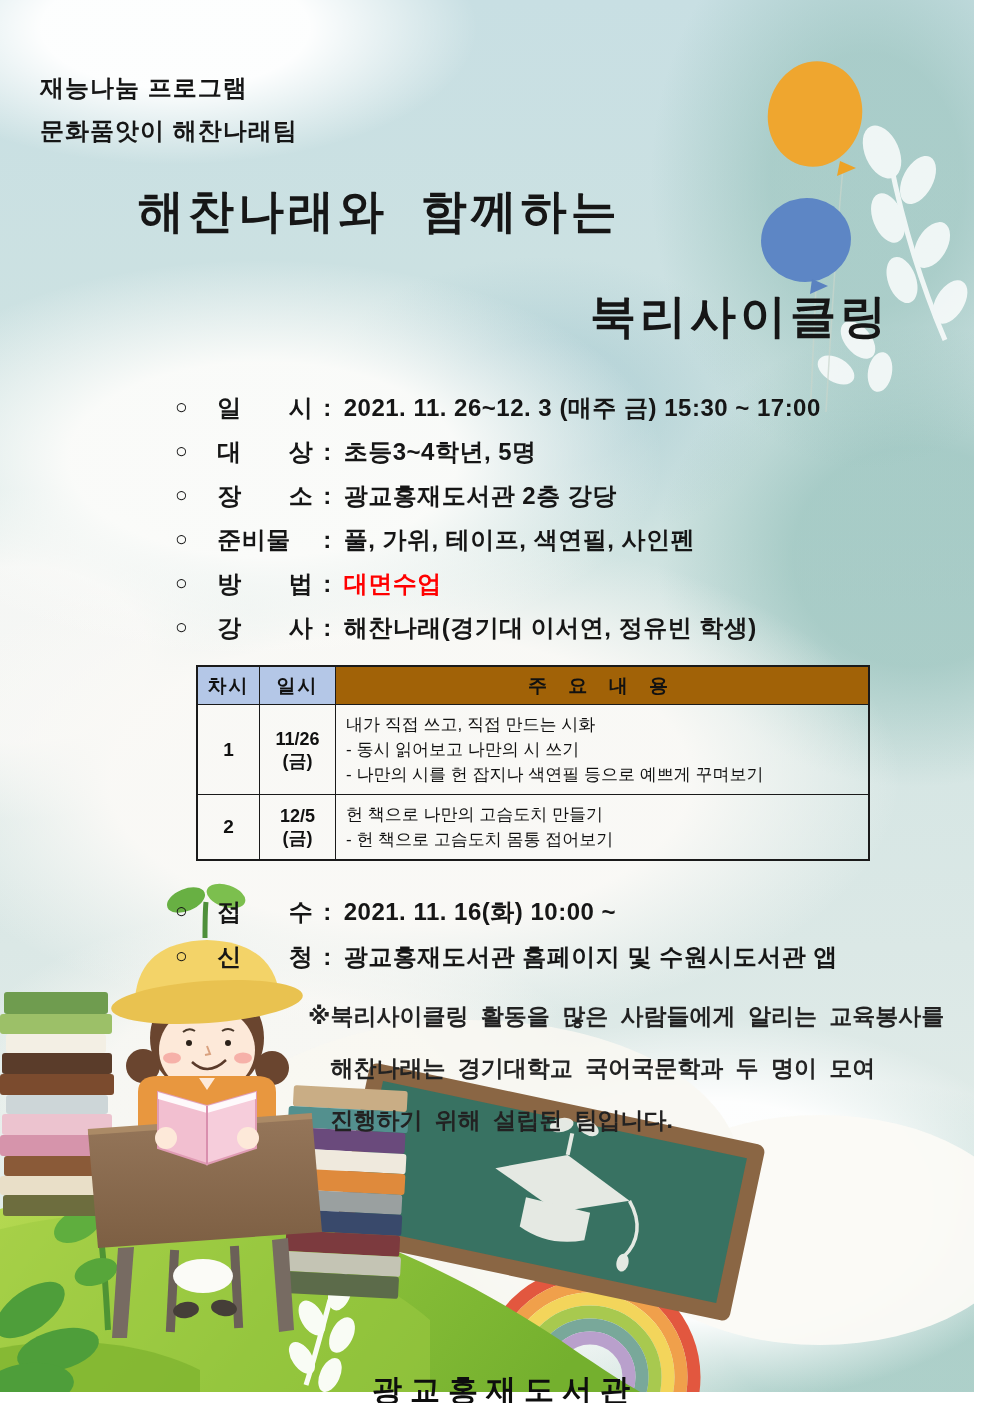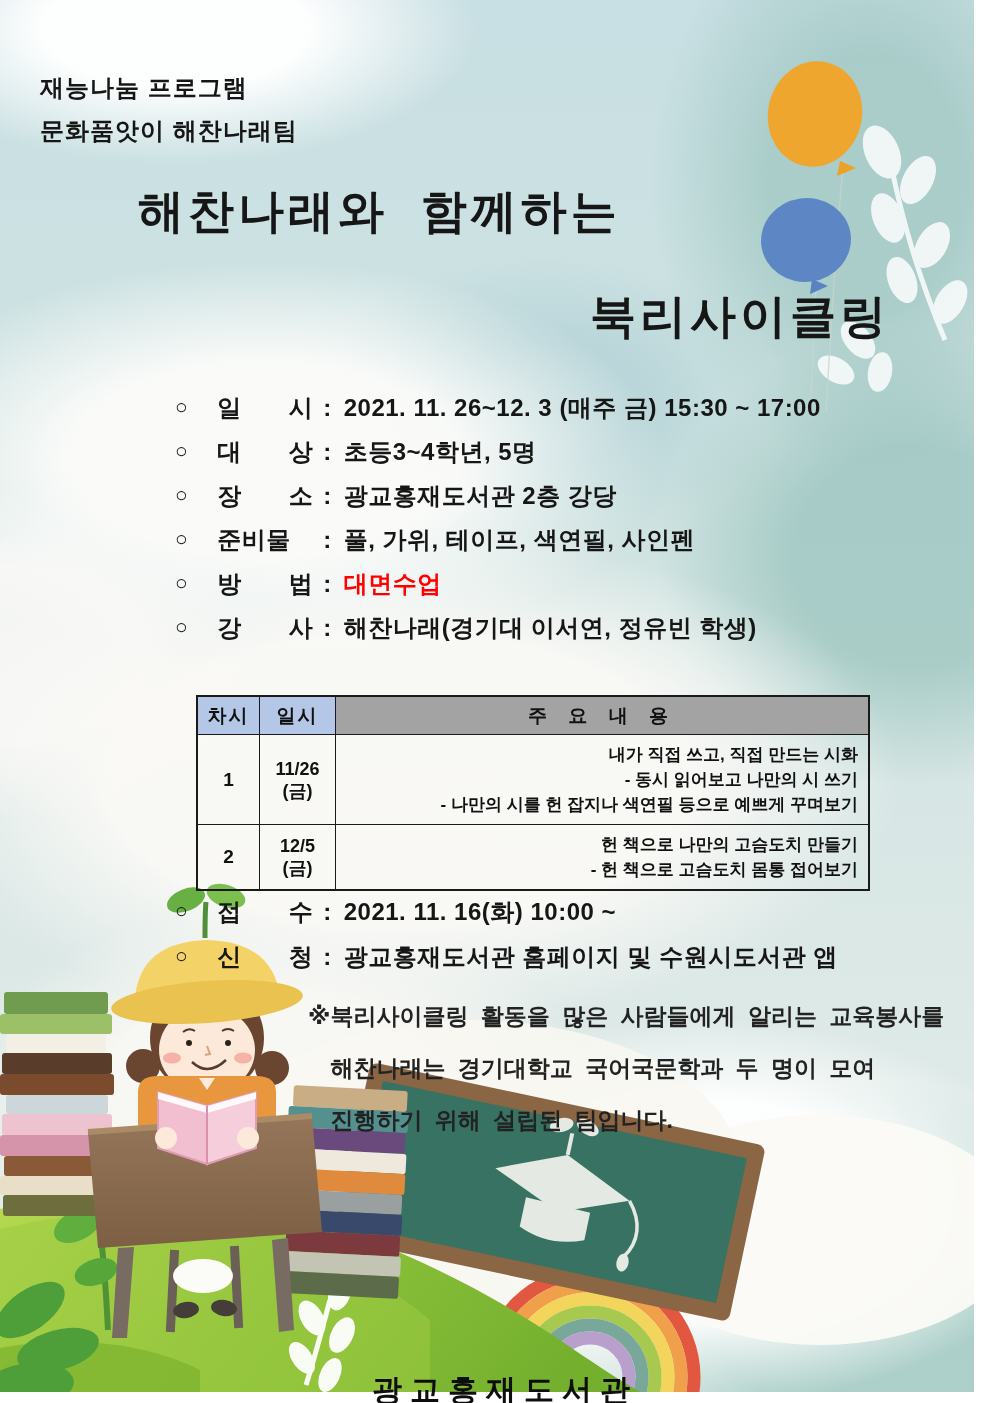--- a/index.html
+++ b/index.html
@@ -34,31 +34,31 @@
   .reg-list{left:175px;top:889px;}
   .info-row{display:flex;align-items:center;height:44px;font-size:24px;font-weight:700;letter-spacing:.5px;white-space:nowrap;}
   .reg-list .info-row{height:45px;}
   .bullet{font-size:21px;font-weight:400;margin-right:4px;transform:translateY(-1px);}
   .lbl{display:inline-block;width:96px;margin-left:25px;text-align:justify;text-align-last:justify;}
   .colon{margin:0 12px 0 10px;}
   
   .sched{
     position:absolute;left:196px;top:665px;width:670px;
     display:grid;grid-template-columns:62px 76px 1fr;
-    border:2px solid #1a1a1a;color:#111;margin-top:30px;
+    border:2px solid #1a1a1a;color:#111;
   }
   .sc{border-right:1.5px solid #1a1a1a;border-bottom:1.5px solid #1a1a1a;
       display:flex;align-items:center;justify-content:center;}
   .sc:nth-child(3n){border-right:none;}
   .sc.last{border-bottom:none;}
   .sc.head{height:37px;font-size:19px;font-weight:700;letter-spacing:2px;}
   .sc.head.main{letter-spacing:8px;}
   .sc.cell{font-size:19px;font-weight:700;padding:6px 0;}
   .sc.date{flex-direction:column;line-height:22px;font-size:18px;}
-  .sc.content{display:block;padding:7px 10px;font-size:17px;font-weight:700;line-height:25px;white-space:nowrap;text-align:right;}
+  .sc.content{display:block;padding:7px 10px;font-size:17px;font-weight:400;line-height:25px;white-space:nowrap;}
   
   .footnote{left:308px;top:990px;width:620px;display:flex;font-size:23px;font-weight:600;color:#222;}
   .fn-marker{width:38px;line-height:52px;}
   .fn-lines div{line-height:52px;word-spacing:6px;white-space:nowrap;}
   .footer-name{left:372px;top:1322px;font-size:30px;font-weight:700;letter-spacing:8px;color:#0e0e0e;margin-top:48px;}
   .red{}
 </style>
 </head>
 <body>
 
@@ -283,21 +283,21 @@
       <span class="bullet">○</span>
       <span class="lbl">강 사</span>
       <span class="colon">:</span>
       <span>해찬나래(경기대 이서연, 정유빈 학생)</span>
     </div>
   </div>
 
   <div class="sched">
     <div class="sc head" style="background-color: rgb(180, 199, 231);">차시</div>
     <div class="sc head" style="background-color: rgb(180, 199, 231);">일시</div>
-    <div class="sc head main" style="background-color: #a3a3a3;">주 요 내 용</div>
+    <div class="sc head main" style="background-color: #a16207;">주 요 내 용</div>
 
     <div class="sc cell">1</div>
     <div class="sc cell date">
       <span>11/26</span>
       <span>(금)</span>
     </div>
     <div class="sc content">
       <div>내가 직접 쓰고, 직접 만드는 시화</div>
       <div>- 동시 읽어보고 나만의 시 쓰기</div>
       <div>- 나만의 시를 헌 잡지나 색연필 등으로 예쁘게 꾸며보기</div>

